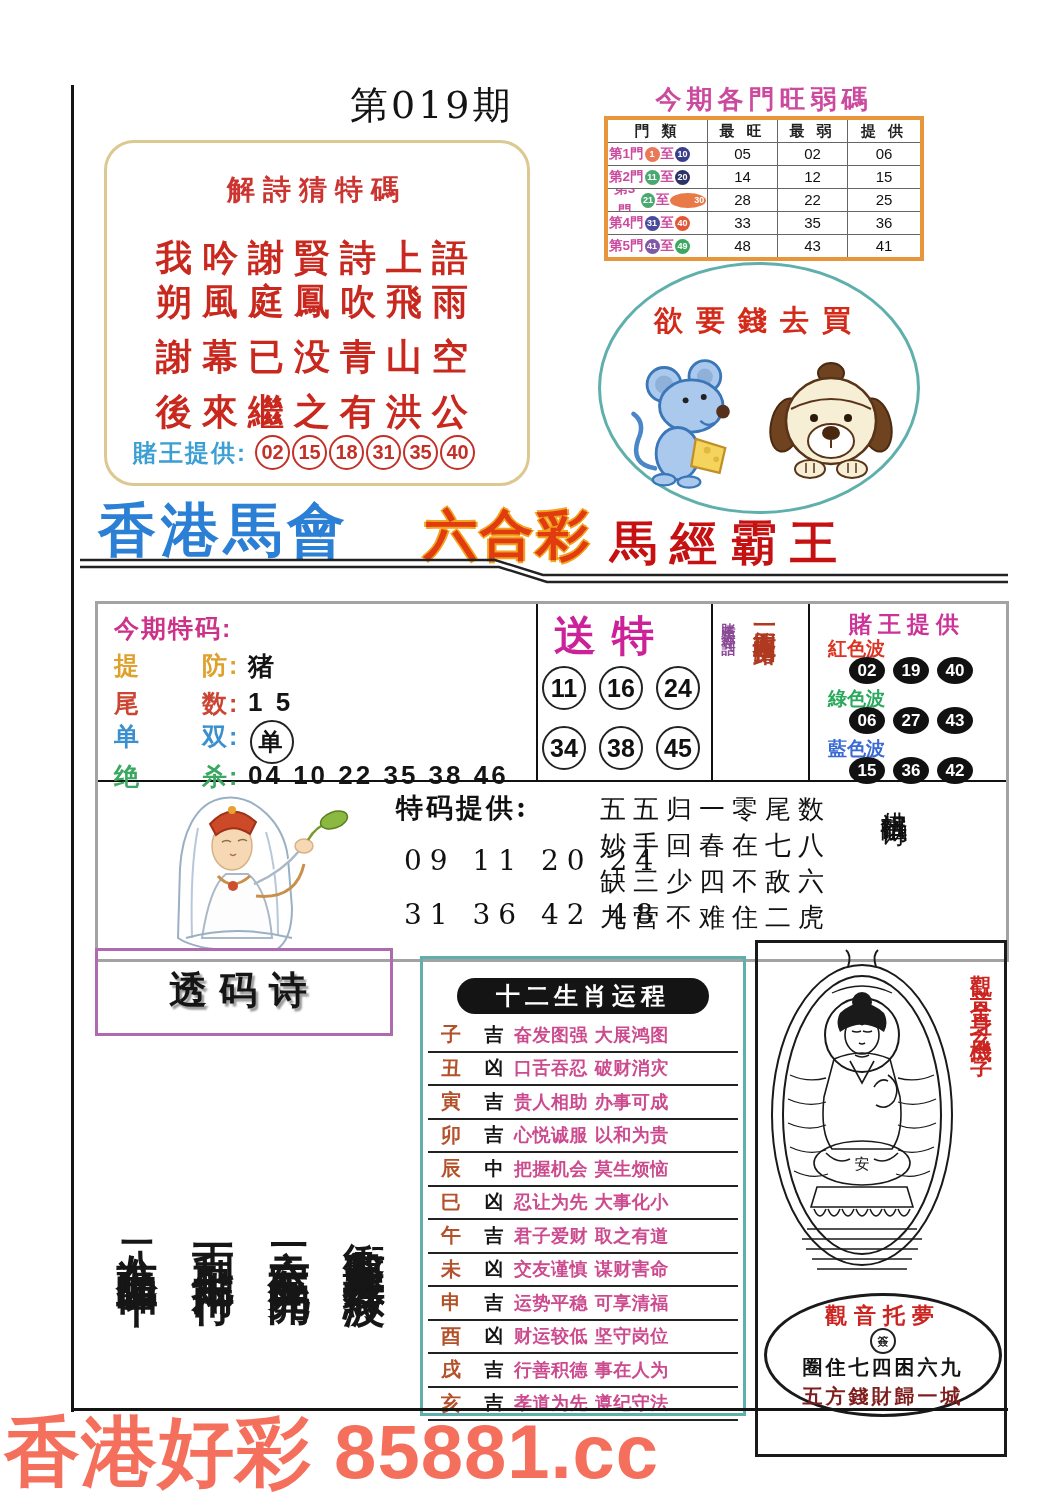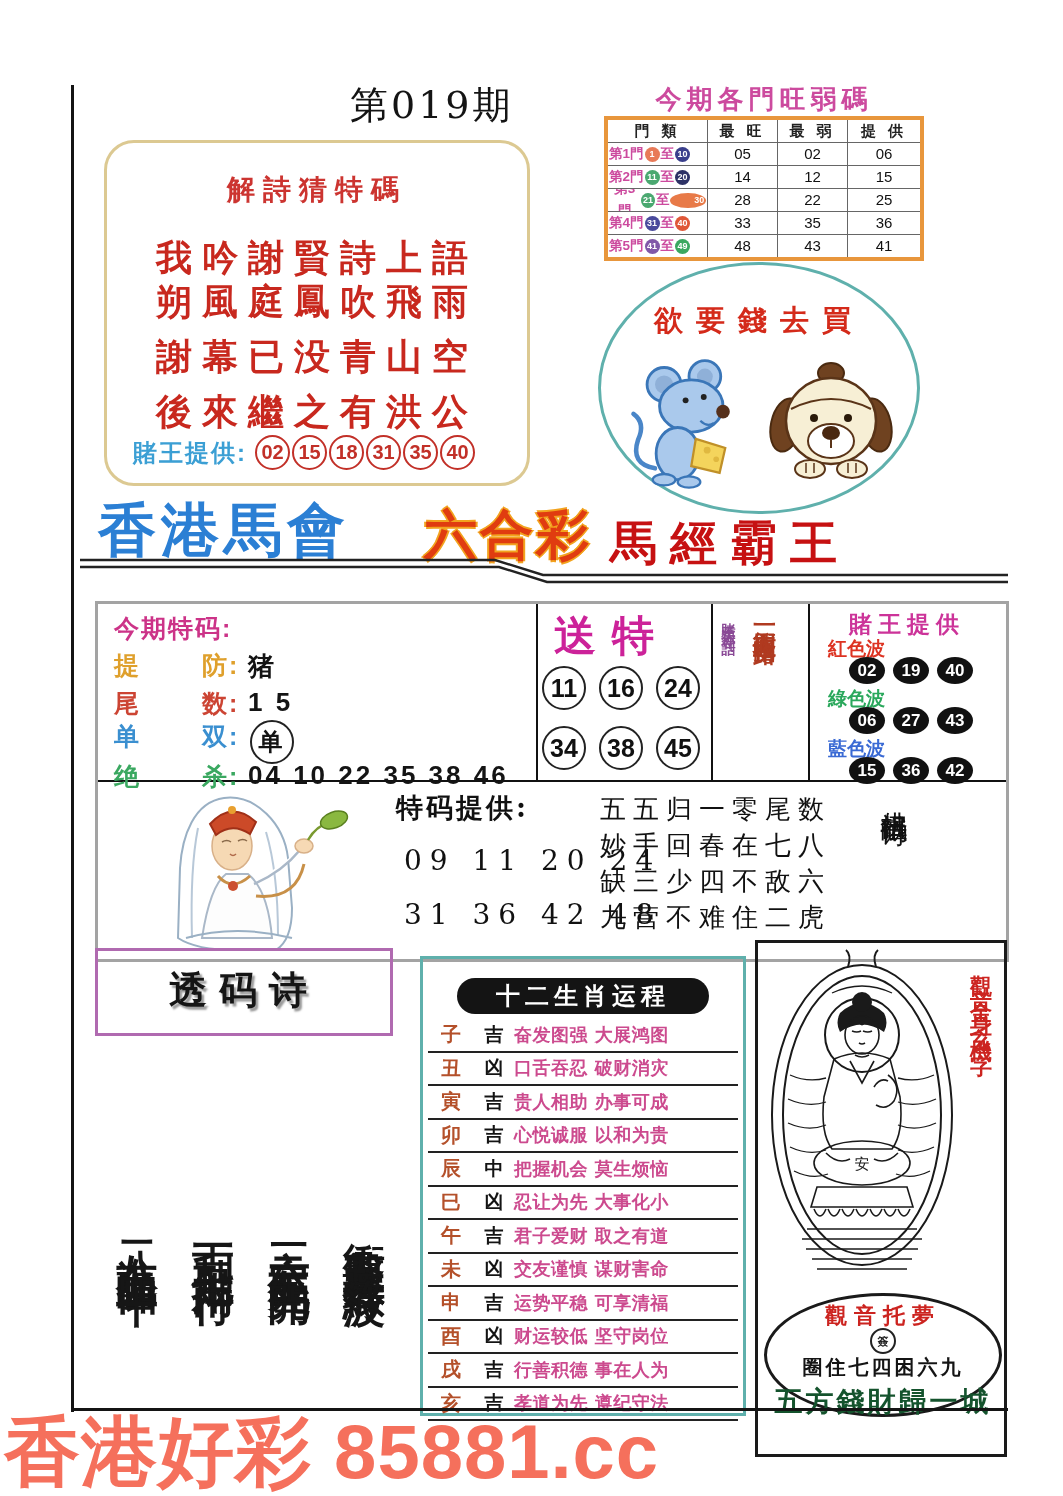--- a/index.html
+++ b/index.html
@@ -90,21 +90,21 @@
 
   
   #rp{left:755px;top:940px;width:252px;height:517px;border:3px solid #1a1a1a;box-sizing:border-box;}
   #rp-side{right:8px;top:14px;height:420px;font-size:22px;font-weight:bold;color:#cc2420;letter-spacing:13px;}
   #rp-oval{left:6px;top:350px;width:232px;height:118px;border:3px solid #1a1a1a;border-radius:50%;}
   #rp-oval .t1{left:0;right:0;top:5px;font-size:22px;font-weight:bold;color:#cc2420;letter-spacing:7px;}
   #rp-seal{left:0;right:0;top:32px;}
   #rp-seal span{display:inline-block;width:22px;height:22px;border:2px solid #222;border-radius:50%;
                 font-size:11px;line-height:22px;font-weight:bold;color:#222;}
   #rp-oval .t2{left:0;right:0;top:58px;font-size:20px;font-weight:bold;letter-spacing:3px;color:#141414;}
-  #rp-oval .t3{left:0;right:0;top:87px;font-size:28px;font-weight:bold;letter-spacing:3px;color:#14532d;}
+  #rp-oval .t3{left:0;right:0;top:87px;font-size:20px;font-weight:bold;letter-spacing:3px;color:#7f1d1d;}
 
   
   #issue{left:350px;top:80px;font-size:38px;color:#141414;letter-spacing:3px;}
   #left-rule{left:71px;top:85px;width:3px;height:1327px;background:#141414;}
   #bottom-rule{left:71px;top:1408px;width:937px;height:3px;background:#141414;}
   #footer{left:4px;top:1402px;font-size:76px;font-weight:bold;color:#f5705c;letter-spacing:1px;z-index:5;white-space:nowrap;}
 </style>
 </head>
 <body>
 

